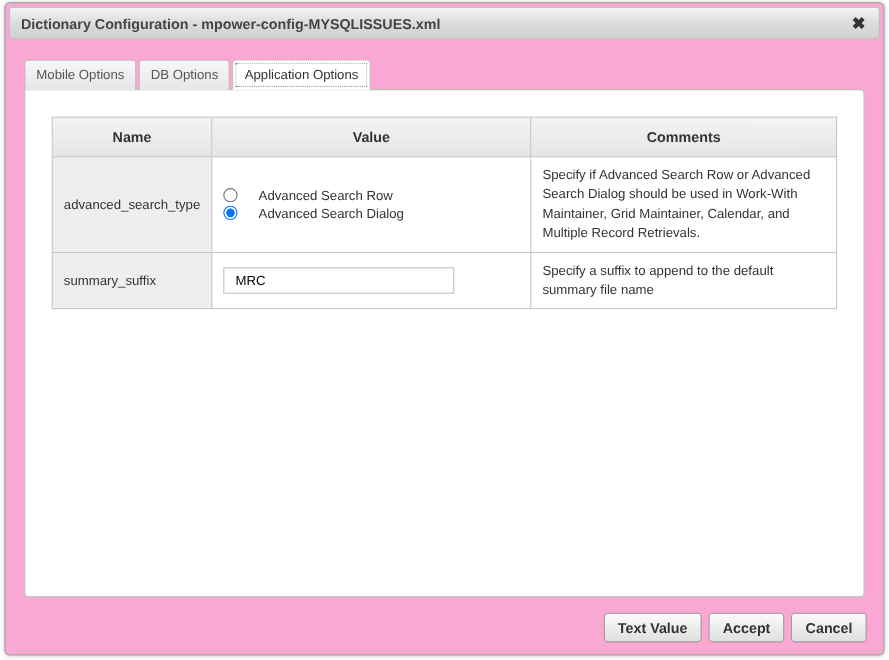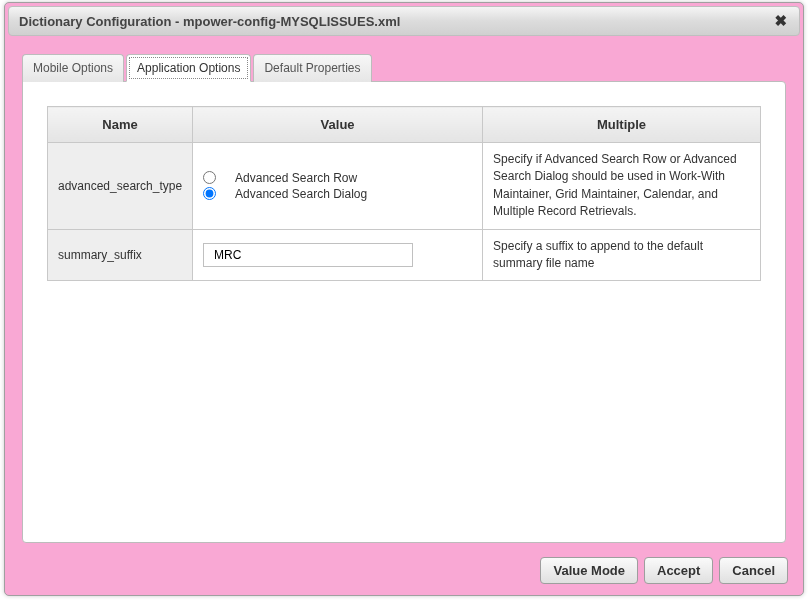--- a/index.html
+++ b/index.html
@@ -168,31 +168,31 @@
 <div class="dialog">
   <div class="titlebar">
     <span class="title">Dictionary Configuration - mpower-config-MYSQLISSUES.xml</span>
     <span class="close">✖</span>
   </div>
 
   <div class="body">
 
     <div class="tabbar">
       <div class="tab">Mobile Options</div>
+      <div class="tab">DB Options</div>
       <div class="tab active">Application Options</div>
-      <div class="tab">Default Properties</div>
     </div>
 
     <div class="tabpanel">
       <table class="cfg">
         <thead>
           <tr>
             <th>Name</th>
             <th>Value</th>
-            <th>Multiple</th>
+            <th>Comments</th>
           </tr>
         </thead>
         <tbody>
           <tr>
             <td class="name">advanced_search_type</td>
             <td class="value">
               <div class="radio-row">
                 <input type="radio" name="ast" style="">
                 <span>Advanced Search Row</span>
               </div>
@@ -210,17 +210,17 @@
             </td>
             <td class="comments">Specify a suffix to append to the default summary file name</td>
           </tr>
         </tbody>
       </table>
     </div>
 
   </div>
 
   <div class="buttonbar">
-    <button class="btn">Value Mode</button>
+    <button class="btn">Text Value</button>
     <button class="btn">Accept</button>
     <button class="btn">Cancel</button>
   </div>
 </div>
 
 </body></html>

